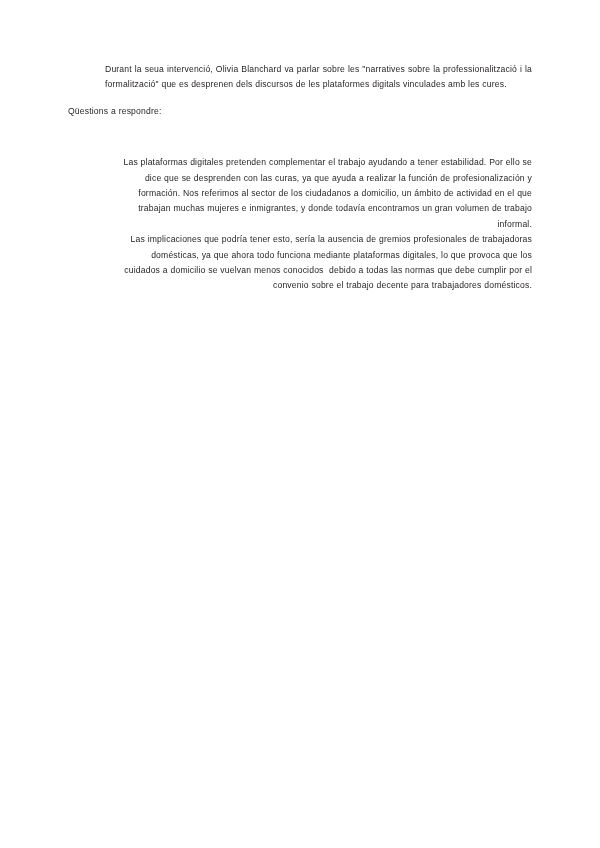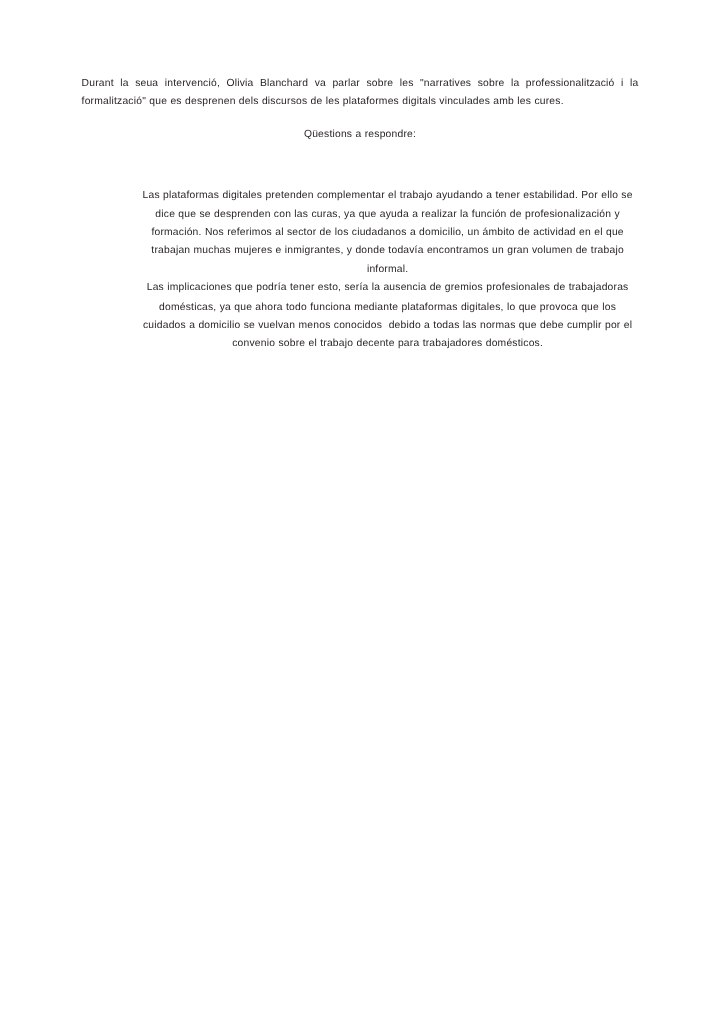--- a/index.html
+++ b/index.html
@@ -39,41 +39,42 @@
     line-height: 15.4px;
     color: #231f20;
     letter-spacing: 0.02em;
     word-spacing: 0.02em;
   }
 
   .para-intro {
     text-align: justify;
     text-justify: inter-word;
     margin-bottom: 11px;
+    margin-left: 37px;
   }
 
   .para-prompt {
-    text-align: center;
+    text-align: left;
     margin-bottom: 9px;
   }
 
   .para-question {
     margin-left: 27px;
     width: 437px;
     text-align: justify;
     text-justify: inter-word;
     margin-bottom: 0;
   }
 
   .spacer-block {
     height: 27px;
   }
 
   .para-answer {
-    text-align: center;
+    text-align: right;
     margin-bottom: 0;
     white-space: pre-wrap;
     margin-left: 46px;
   }
 </style>
 </head>
 <body>
 
 <div class="page">
   <div class="content">

